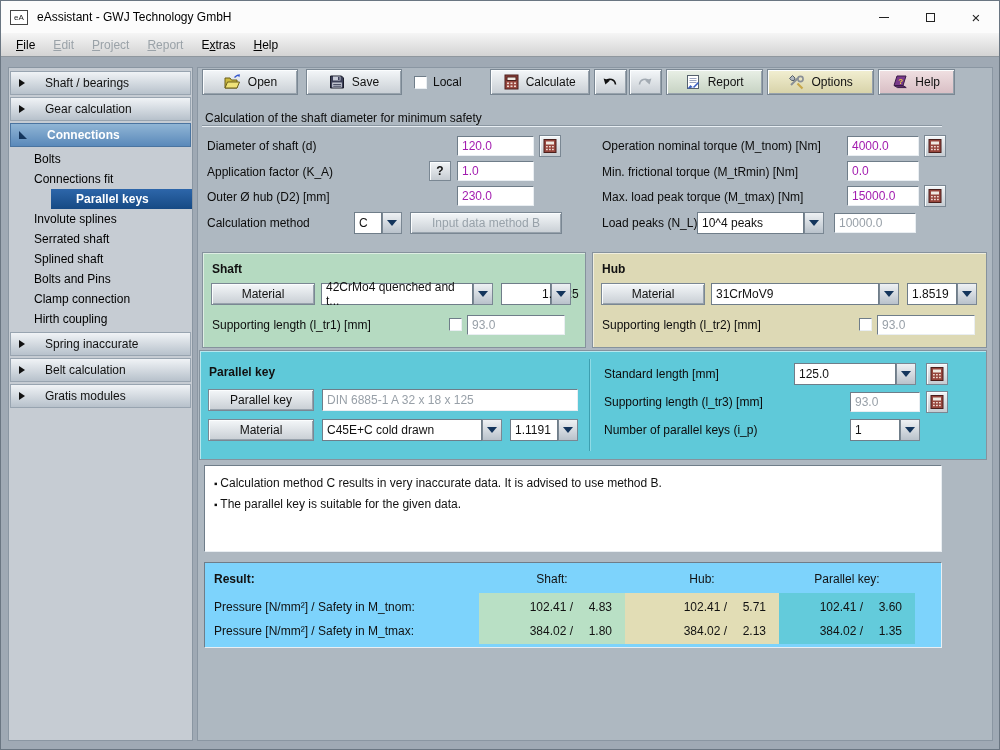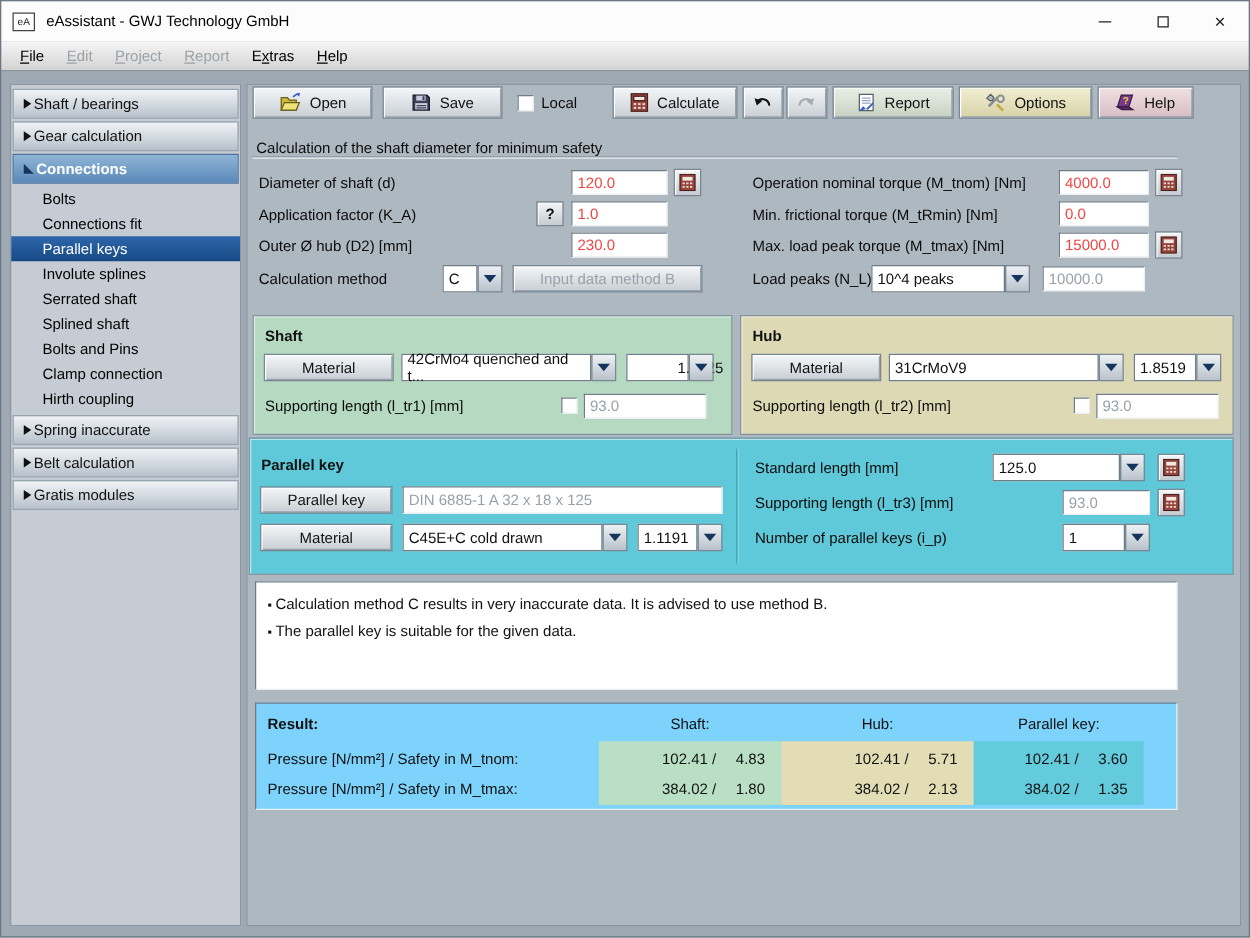--- a/index.html
+++ b/index.html
@@ -22,36 +22,36 @@
   .menubar { position:absolute; top:32px; left:0; right:0; height:24px; background:linear-gradient(#f6f6f6,#d3d3d3); border-bottom:1px solid #8f979e; display:flex; align-items:center; padding-left:6px; }
   .menu-item { padding:3px 9px; color:#000; }
   .menu-item.disabled { color:#9aa2a8; }
   .accel { text-decoration:underline; }
 
   
   .sidebar { position:absolute; left:7px; top:66px; width:185px; bottom:8px; background:#c6ccd3; border:1px solid #8a96a2; padding-top:3px; }
   .main { position:absolute; left:196px; top:66px; width:796px; bottom:8px; background:#aeb8c1; border:1px solid #8a96a2; }
 
   
-  .nav-header { height:24px; margin:0 1px 2px 1px; background:linear-gradient(#f0f3f6,#b7c1cb); border:1px solid #98a4b0; display:flex; align-items:center; padding-left:8px; gap:2px; }
+  .nav-header { height:24px; margin:0 1px 2px 1px; background:linear-gradient(#f0f3f6,#b7c1cb); border:1px solid #98a4b0; display:flex; align-items:center; padding-left:8px; gap:20px; }
   .tri-right { width:0; height:0; border-left:6px solid #111; border-top:4px solid transparent; border-bottom:4px solid transparent; }
   .nav-header.expanded { background:linear-gradient(#90b5d5,#5a89ba); border-color:#4a74a0; color:#fff; font-weight:bold; }
   .tri-expanded { width:0; height:0; border-bottom:8px solid #14355c; border-right:8px solid transparent; }
   .nav-sub { height:20px; display:flex; align-items:center; padding-left:25px; color:#000; }
-  .nav-sub.selected { background:linear-gradient(#2d66aa,#164a84); color:#fff; font-weight:normal; }
+  .nav-sub.selected { background:linear-gradient(#2d66aa,#164a84); color:#fff; font-weight:bold;margin-left:42px; }
   .nav-spacer { height:3px; }
 
   
   .btn { background:linear-gradient(#f4f7f9,#c8ced4); border:1px solid #7a8793; box-shadow:inset 1px 1px 0 #fbfdfe, inset -1px -1px 0 #97a2ac; display:flex; align-items:center; justify-content:center; gap:7px; height:26px; }
   .btn.small { height:22px; }
   .btn.disabled { color:#98a2aa; }
   .btn.tint-green { background:linear-gradient(#e9f0e6,#c6d2c2); }
   .btn.tint-yellow { background:linear-gradient(#f2efd2,#d7d2a8); }
   .btn.tint-pink { background:linear-gradient(#f0e0e2,#d8bec4); }
-  .field { background:#fff; border:1px solid; border-color:#6f7d89 #e9eef2 #e9eef2 #6f7d89; height:20px; padding:0 4px; font-family:"Liberation Sans", sans-serif; font-size:12px; color:#ef4444; }
+  .field { background:#fff; border:1px solid; border-color:#6f7d89 #e9eef2 #e9eef2 #6f7d89; height:20px; padding:0 4px; font-family:"Liberation Sans", sans-serif; font-size:12px; color:#a21caf; }
   .field.disabled { color:#98a0a8; }
   .combo { display:flex; }
   .combo .cfield { background:#fff; border:1px solid; border-color:#6f7d89 #6f7d89 #6f7d89 #6f7d89; height:22px; display:flex; align-items:center; padding:0 4px; }
   .arrow-btn { width:20px; height:22px; background:linear-gradient(#eef1f4,#b9c2cb); border:1px solid #7a8793; display:flex; align-items:center; justify-content:center; }
   .arrow-down { width:0; height:0; border-top:6px solid #14355c; border-left:5px solid transparent; border-right:5px solid transparent; }
   .icon-btn { width:22px; height:22px; background:linear-gradient(#f2f5f7,#c6ccd2); border:1px solid #7a8793; box-shadow:inset 1px 1px 0 #fbfdfe; display:flex; align-items:center; justify-content:center; }
   .checkbox { width:13px; height:13px; background:#fff; border:1px solid; border-color:#6f7d89 #e9eef2 #e9eef2 #6f7d89; }
   .abs { position:absolute; }
   .lbl { color:#0c0c0c; white-space:nowrap; }
   .groove { border-top:1px solid #8b97a2; border-bottom:1px solid #e9eff4; height:2px; }

